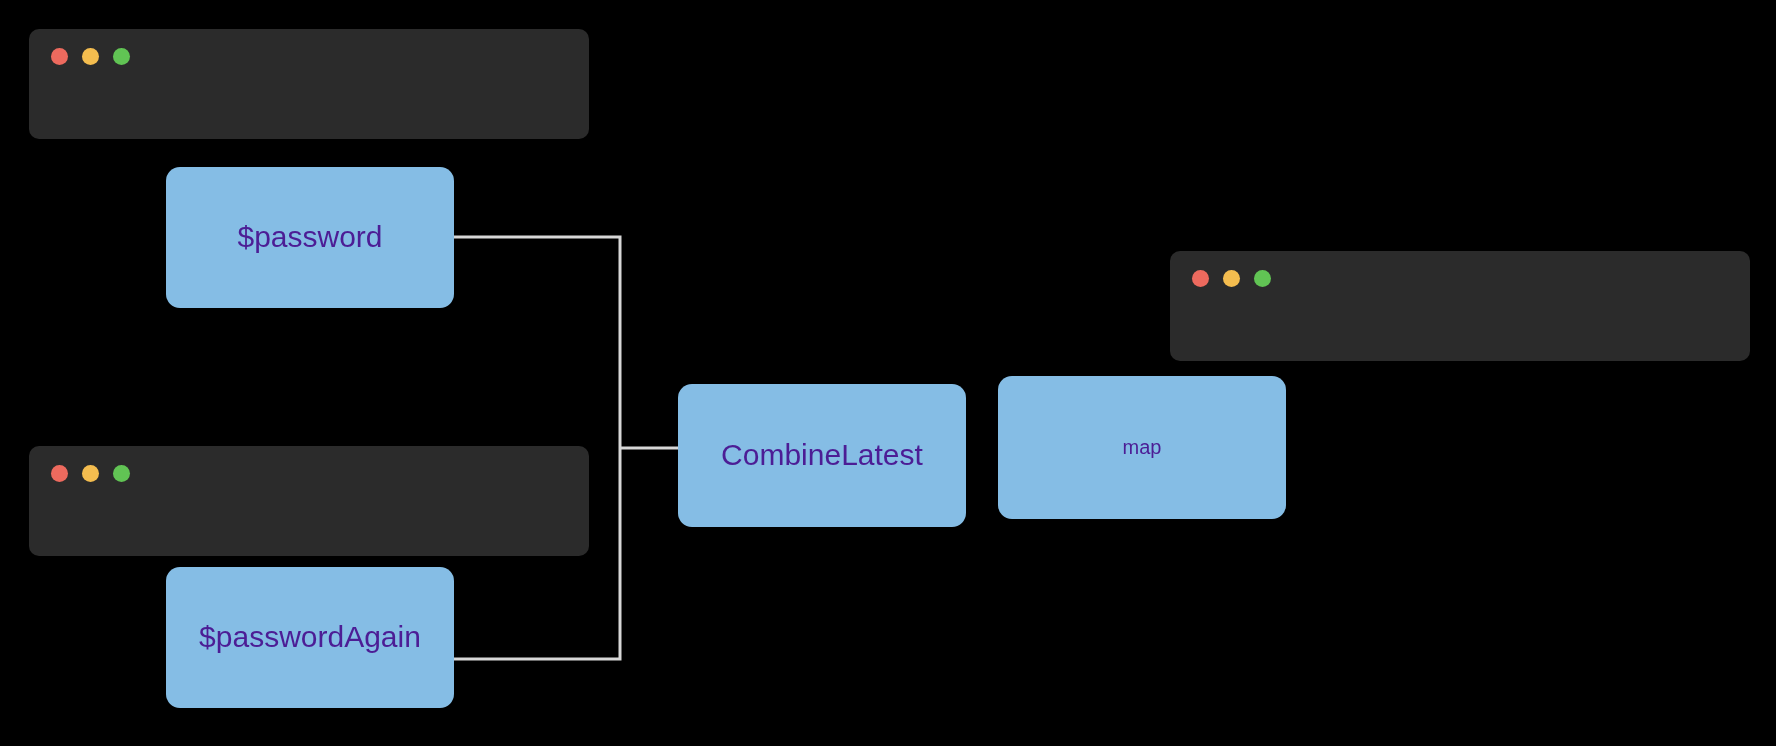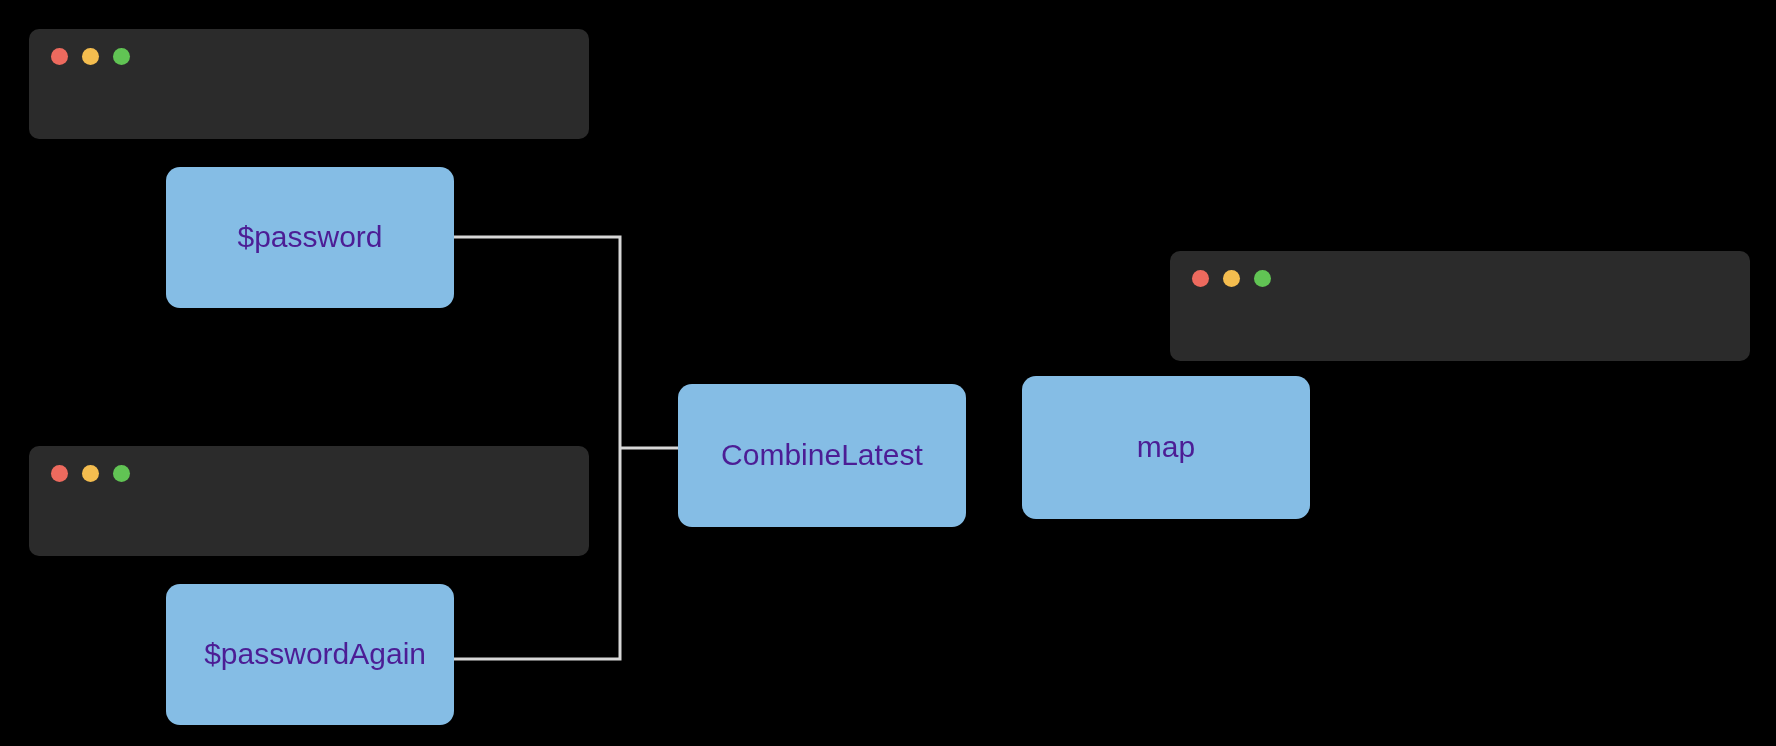--- a/index.html
+++ b/index.html
@@ -82,23 +82,23 @@
     justify-content: center;
     text-align: center;
     font-weight: normal;
     box-sizing: border-box;
     line-height: 1.22;
     padding: 4px 28px;
   }
   .node-label { display: block; }
 
   #node-password       { left: 166px; top: 167px;  width: 288px; height: 141px; font-size: 30px; }
-  #node-passwordagain  { left: 166px; top: 584px;  width: 288px; height: 141px; font-size: 30px; justify-content: flex-end; }
+  #node-passwordagain  { left: 166px; top: 567px;  width: 288px; height: 141px; font-size: 30px; }
   #node-combinelatest  { left: 678px; top: 376px;  width: 288px; height: 143px; font-size: 30px; margin-top: 8px; }
-  #node-map            { left: 1022px; top: 376px;  width: 288px; height: 143px; font-size: 30px; }
+  #node-map            { left: 998px; top: 376px;  width: 288px; height: 143px; font-size: 20px; }
   #node-eraseto        { left: 1318px; top: 376px; width: 288px; height: 143px; font-size: 30px; }
 
   
   #code-password      { left: 29px;   top: 29px;  width: 560px; height: 110px; }
   #code-passwordagain { left: 29px;   top: 446px; width: 560px; height: 110px; }
   #code-validated     { left: 1170px; top: 251px; width: 580px; height: 110px; }
 </style>
 </head>
 <body>
 

